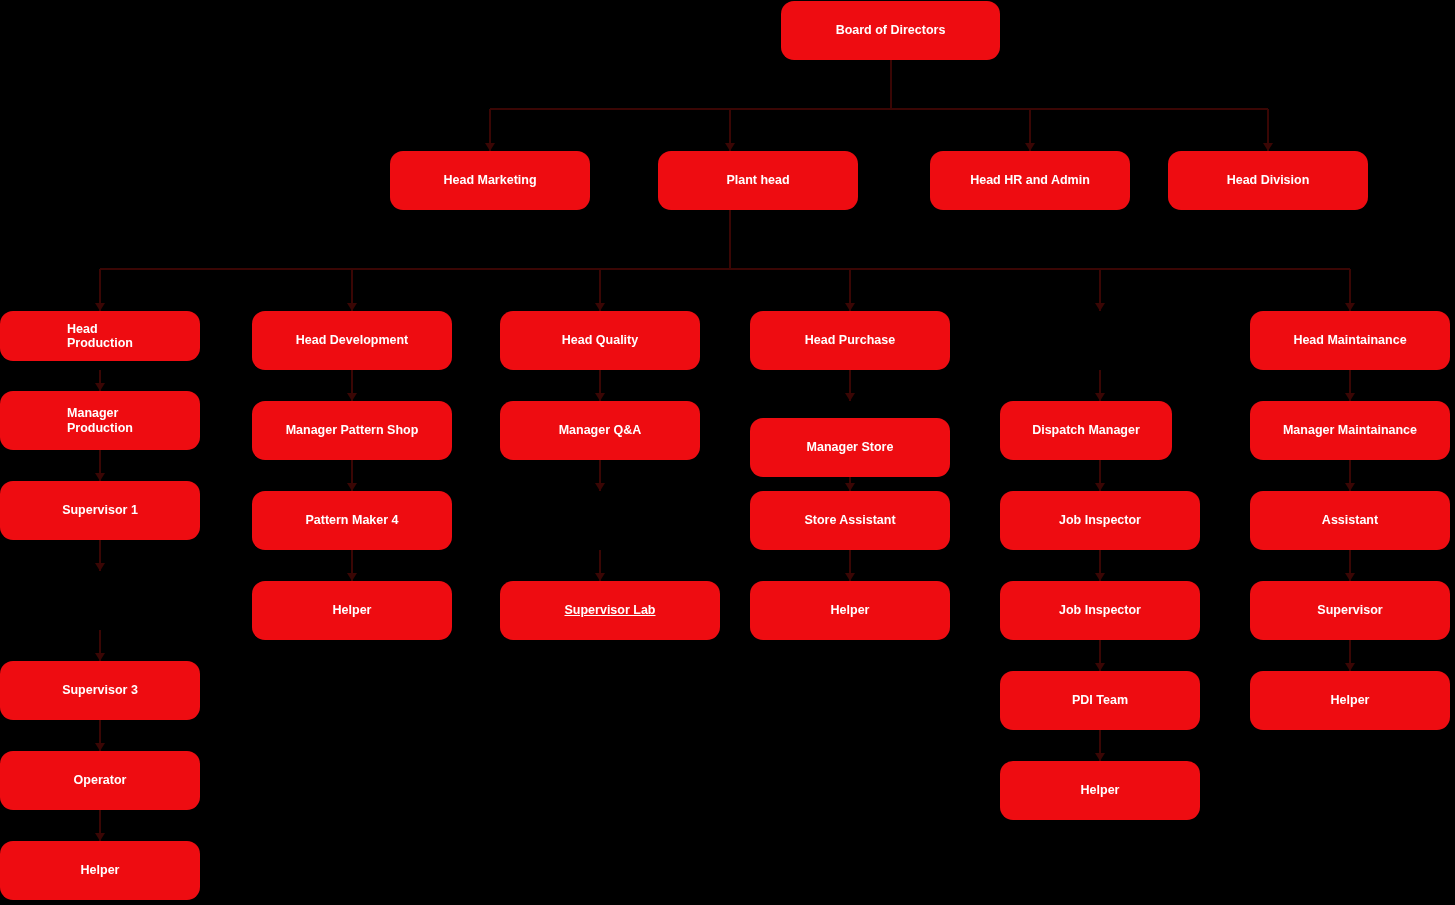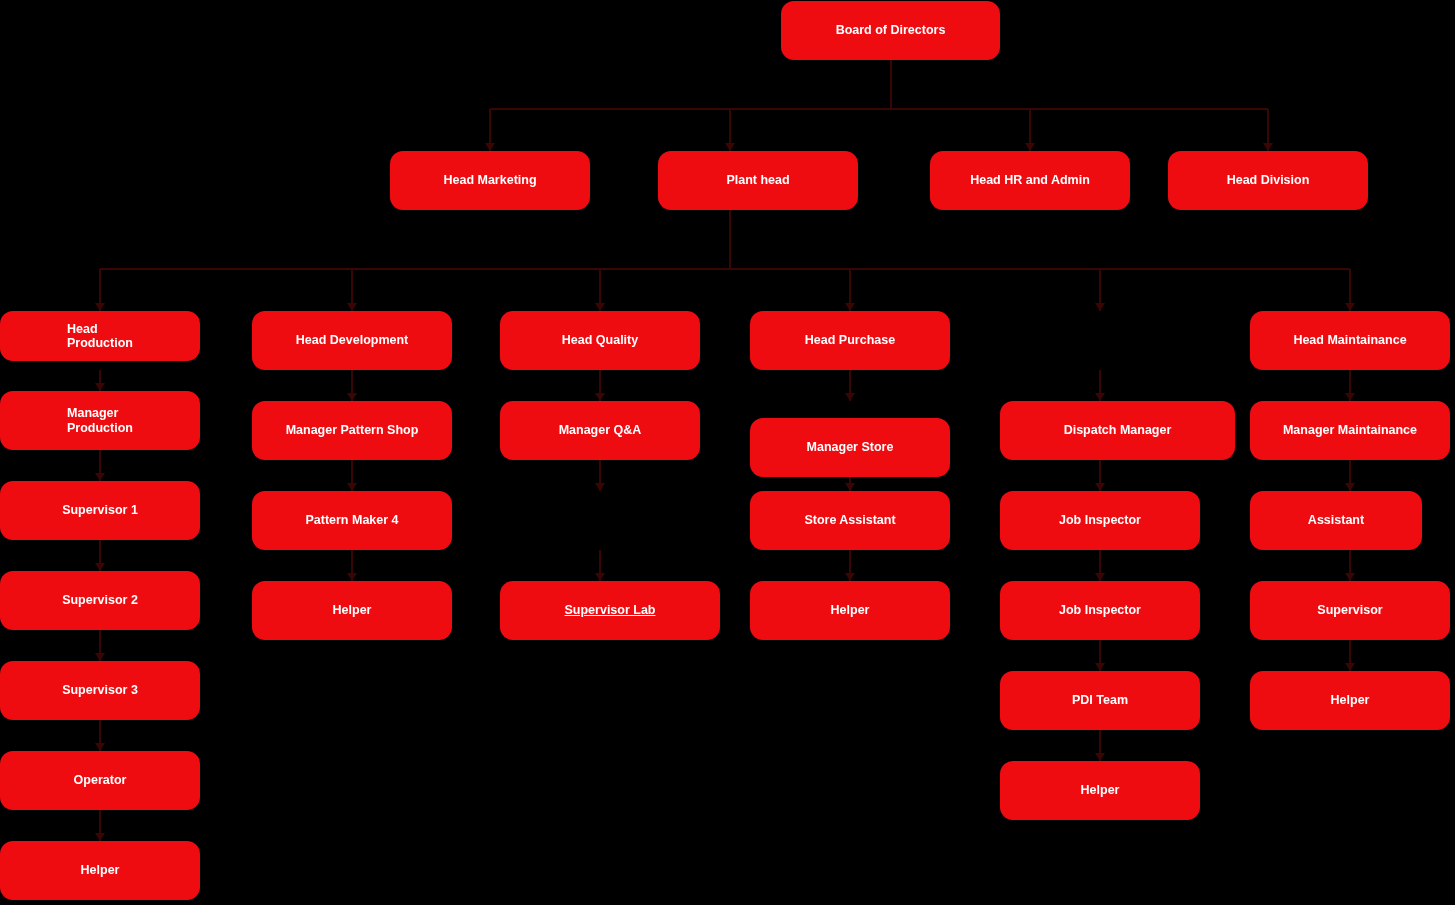--- a/index.html
+++ b/index.html
@@ -128,38 +128,37 @@
     <div class="node" style="left: 781px; top: 1px; width: 219px; height: 59px;">Board of Directors</div>
     <div class="node" style="left: 390px; top: 151px; width: 200px; height: 59px;">Head Marketing</div>
     <div class="node" style="left: 630px; top: 151px; width: 200px; height: 59px; margin-left: 28px;">Plant head</div>
     <div class="node" style="left: 930px; top: 151px; width: 200px; height: 59px;">Head HR and Admin</div>
     <div class="node" style="left: 1168px; top: 151px; width: 200px; height: 59px;">Head Division</div>
     <div class="node" style="left: 0px; top: 311px; width: 200px; height: 50px;">Head
 Production</div>
     <div class="node" style="left: 0px; top: 391px; width: 200px; height: 59px;">Manager
 Production</div>
     <div class="node" style="left: 0px; top: 481px; width: 200px; height: 59px;">Supervisor 1</div>
-    <div class="node" style="left: 0px; top: 571px; width: 200px; height: 59px;">Supervisor 2</div>
     <div class="node" style="left: 0px; top: 661px; width: 200px; height: 59px;">Supervisor 3</div>
     <div class="node" style="left: 0px; top: 751px; width: 200px; height: 59px;">Operator</div>
     <div class="node" style="left: 0px; top: 841px; width: 200px; height: 59px;">Helper</div>
     <div class="node" style="left: 252px; top: 311px; width: 200px; height: 59px;">Head Development</div>
     <div class="node" style="left: 252px; top: 401px; width: 200px; height: 59px;">Manager Pattern Shop</div>
     <div class="node" style="left: 252px; top: 491px; width: 200px; height: 59px;">Pattern Maker 4</div>
     <div class="node" style="left: 252px; top: 581px; width: 200px; height: 59px;">Helper</div>
     <div class="node" style="left: 500px; top: 311px; width: 200px; height: 59px;">Head Quality</div>
     <div class="node" style="left: 500px; top: 401px; width: 200px; height: 59px;">Manager Q&amp;A</div>
     <div class="node" style="left: 500px; top: 581px; width: 220px; height: 59px; text-decoration: underline;">Supervisor Lab</div>
     <div class="node" style="left: 750px; top: 311px; width: 200px; height: 59px;">Head Purchase</div>
     <div class="node" style="left: 750px; top: 418px; width: 200px; height: 59px;">Manager Store</div>
     <div class="node" style="left: 750px; top: 491px; width: 200px; height: 59px;">Store Assistant</div>
     <div class="node" style="left: 750px; top: 581px; width: 200px; height: 59px;">Helper</div>
-    <div class="node" style="left: 1000px; top: 401px; width: 235px; height: 59px;">Dispatch Manager</div>
+    <div class="node" style="left: 1000px; top: 401px; width: 172px; height: 59px;">Dispatch Manager</div>
     <div class="node" style="left: 1000px; top: 491px; width: 200px; height: 59px;">Job Inspector</div>
     <div class="node" style="left: 1000px; top: 581px; width: 200px; height: 59px;">Job Inspector</div>
     <div class="node" style="left: 1000px; top: 671px; width: 200px; height: 59px;">PDI Team</div>
     <div class="node" style="left: 1000px; top: 761px; width: 200px; height: 59px;">Helper</div>
     <div class="node" style="left: 1250px; top: 311px; width: 200px; height: 59px;">Head Maintainance</div>
     <div class="node" style="left: 1250px; top: 401px; width: 200px; height: 59px;">Manager Maintainance</div>
-    <div class="node" style="left: 1250px; top: 491px; width: 172px; height: 59px;">Assistant</div>
+    <div class="node" style="left: 1250px; top: 491px; width: 200px; height: 59px;">Assistant</div>
     <div class="node" style="left: 1250px; top: 581px; width: 200px; height: 59px;">Supervisor</div>
     <div class="node" style="left: 1250px; top: 671px; width: 200px; height: 59px;">Helper</div>
   </div>
 
 </body></html>

